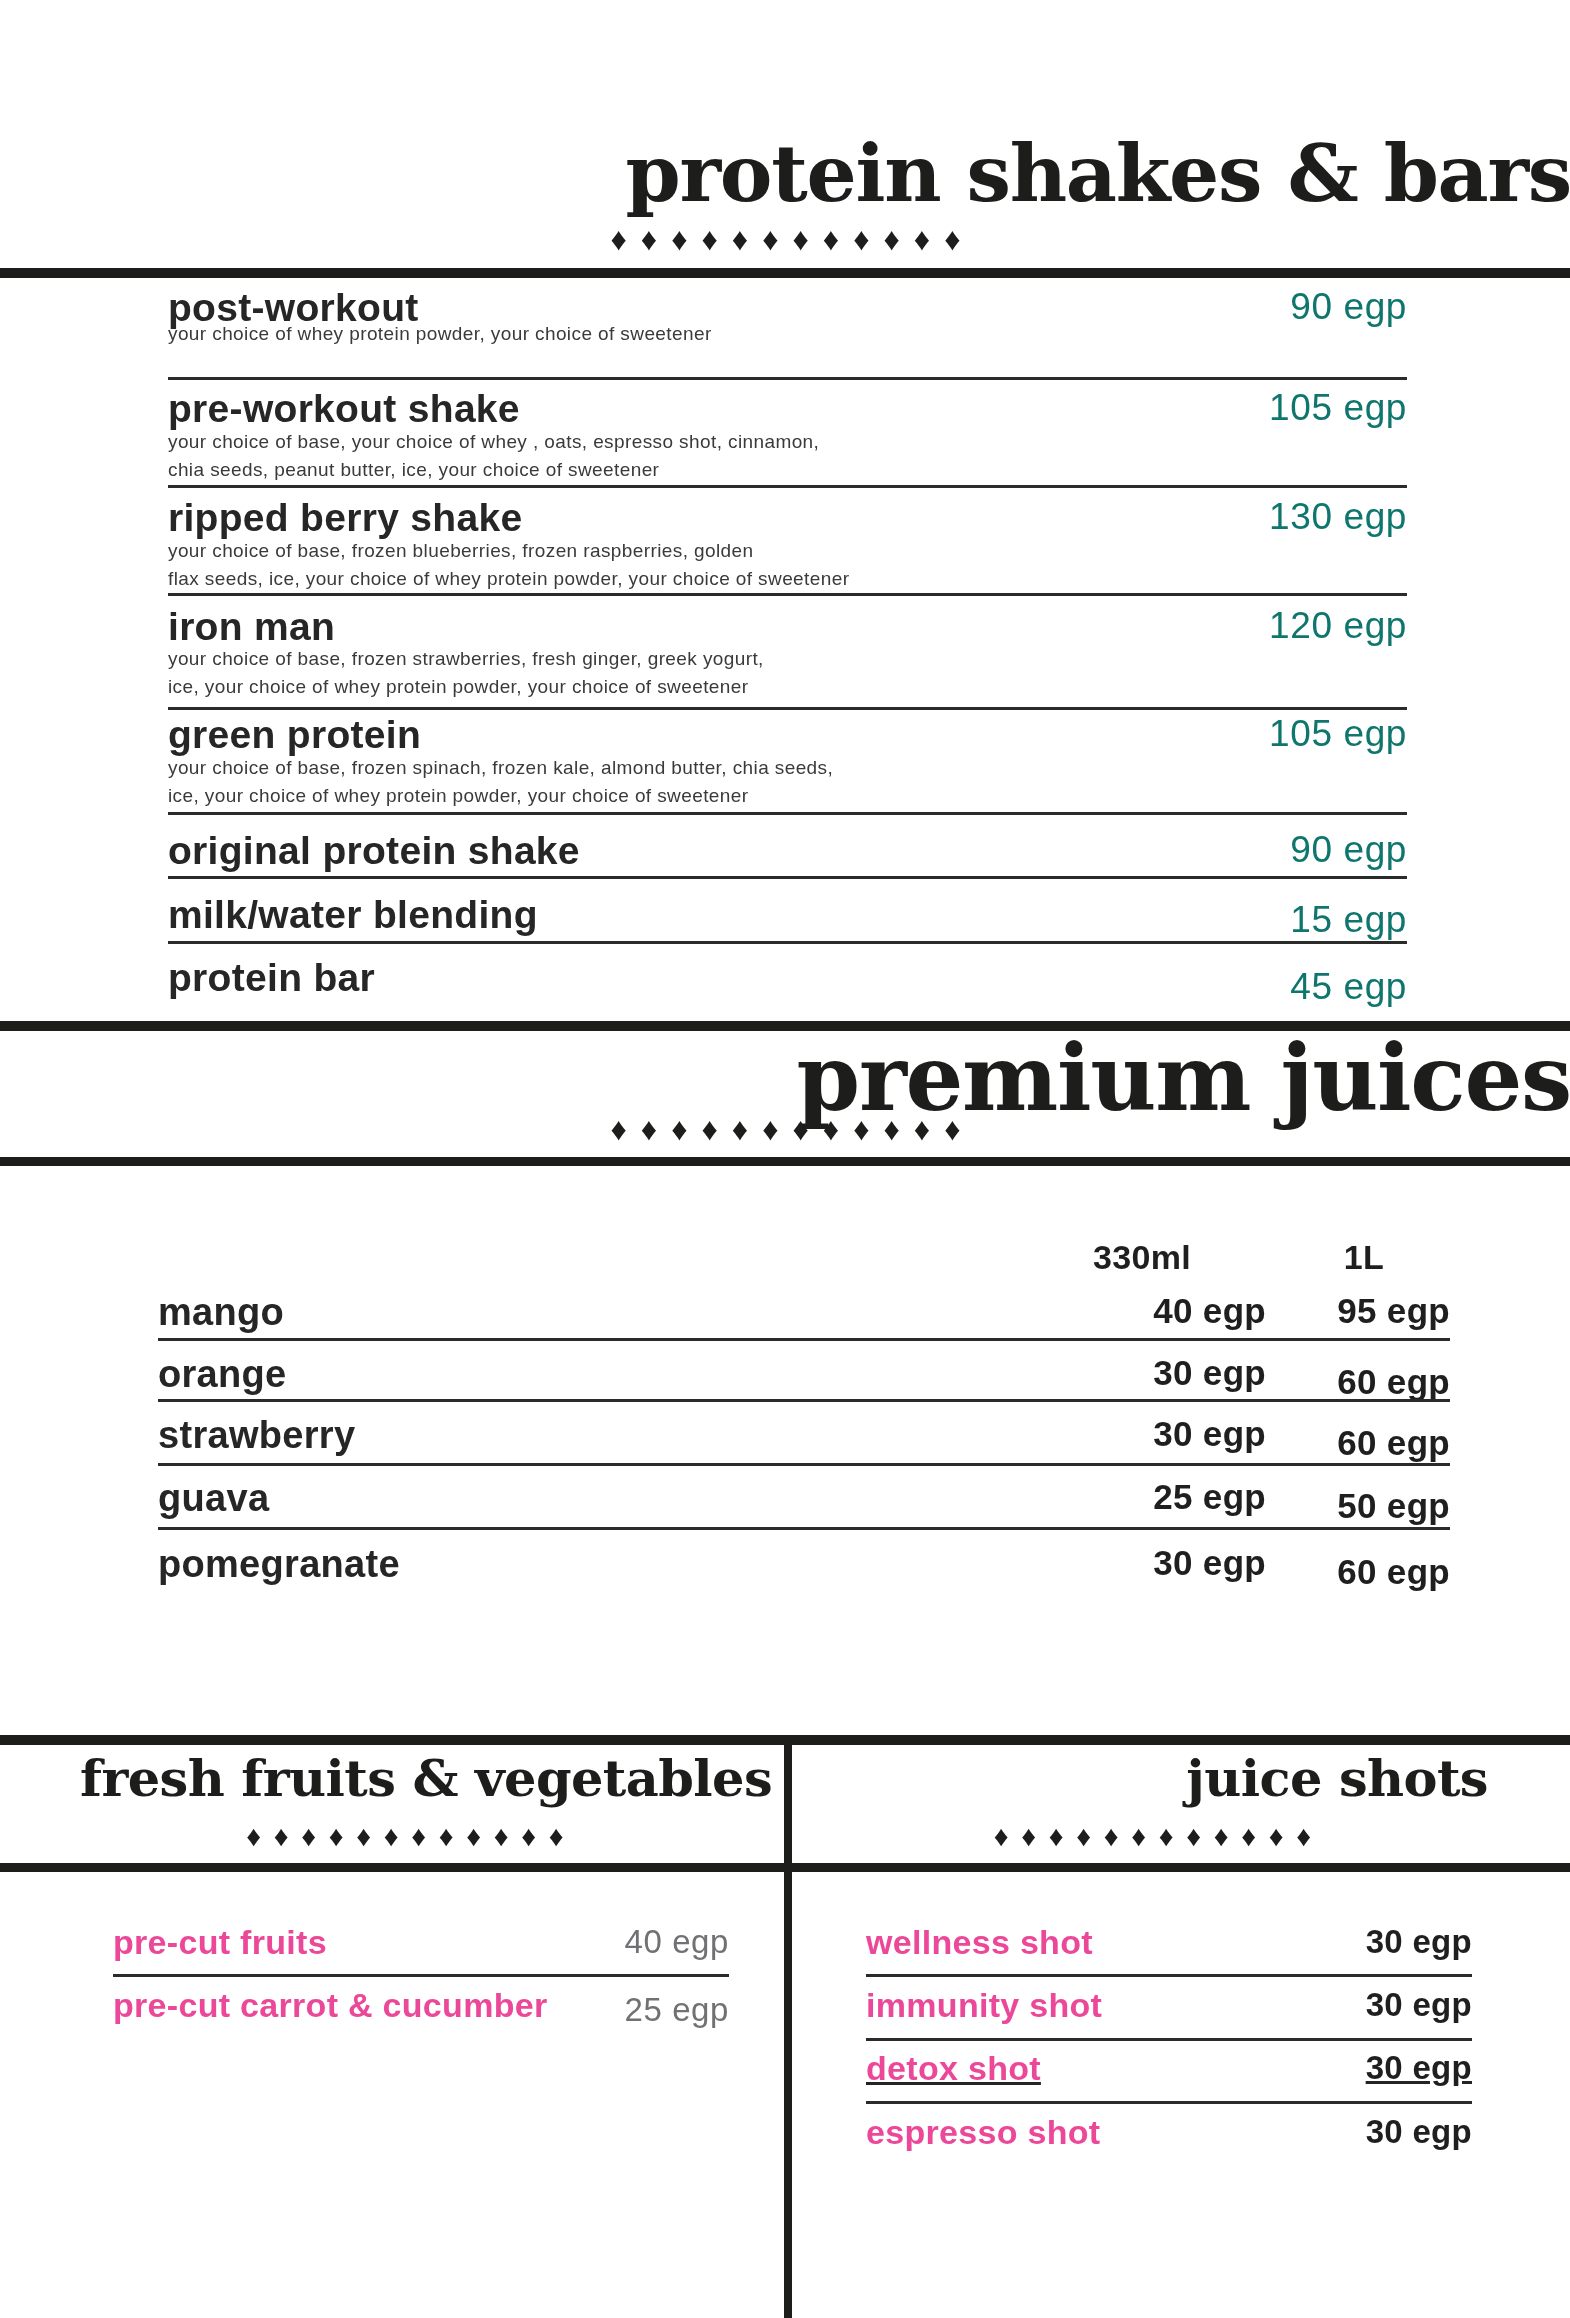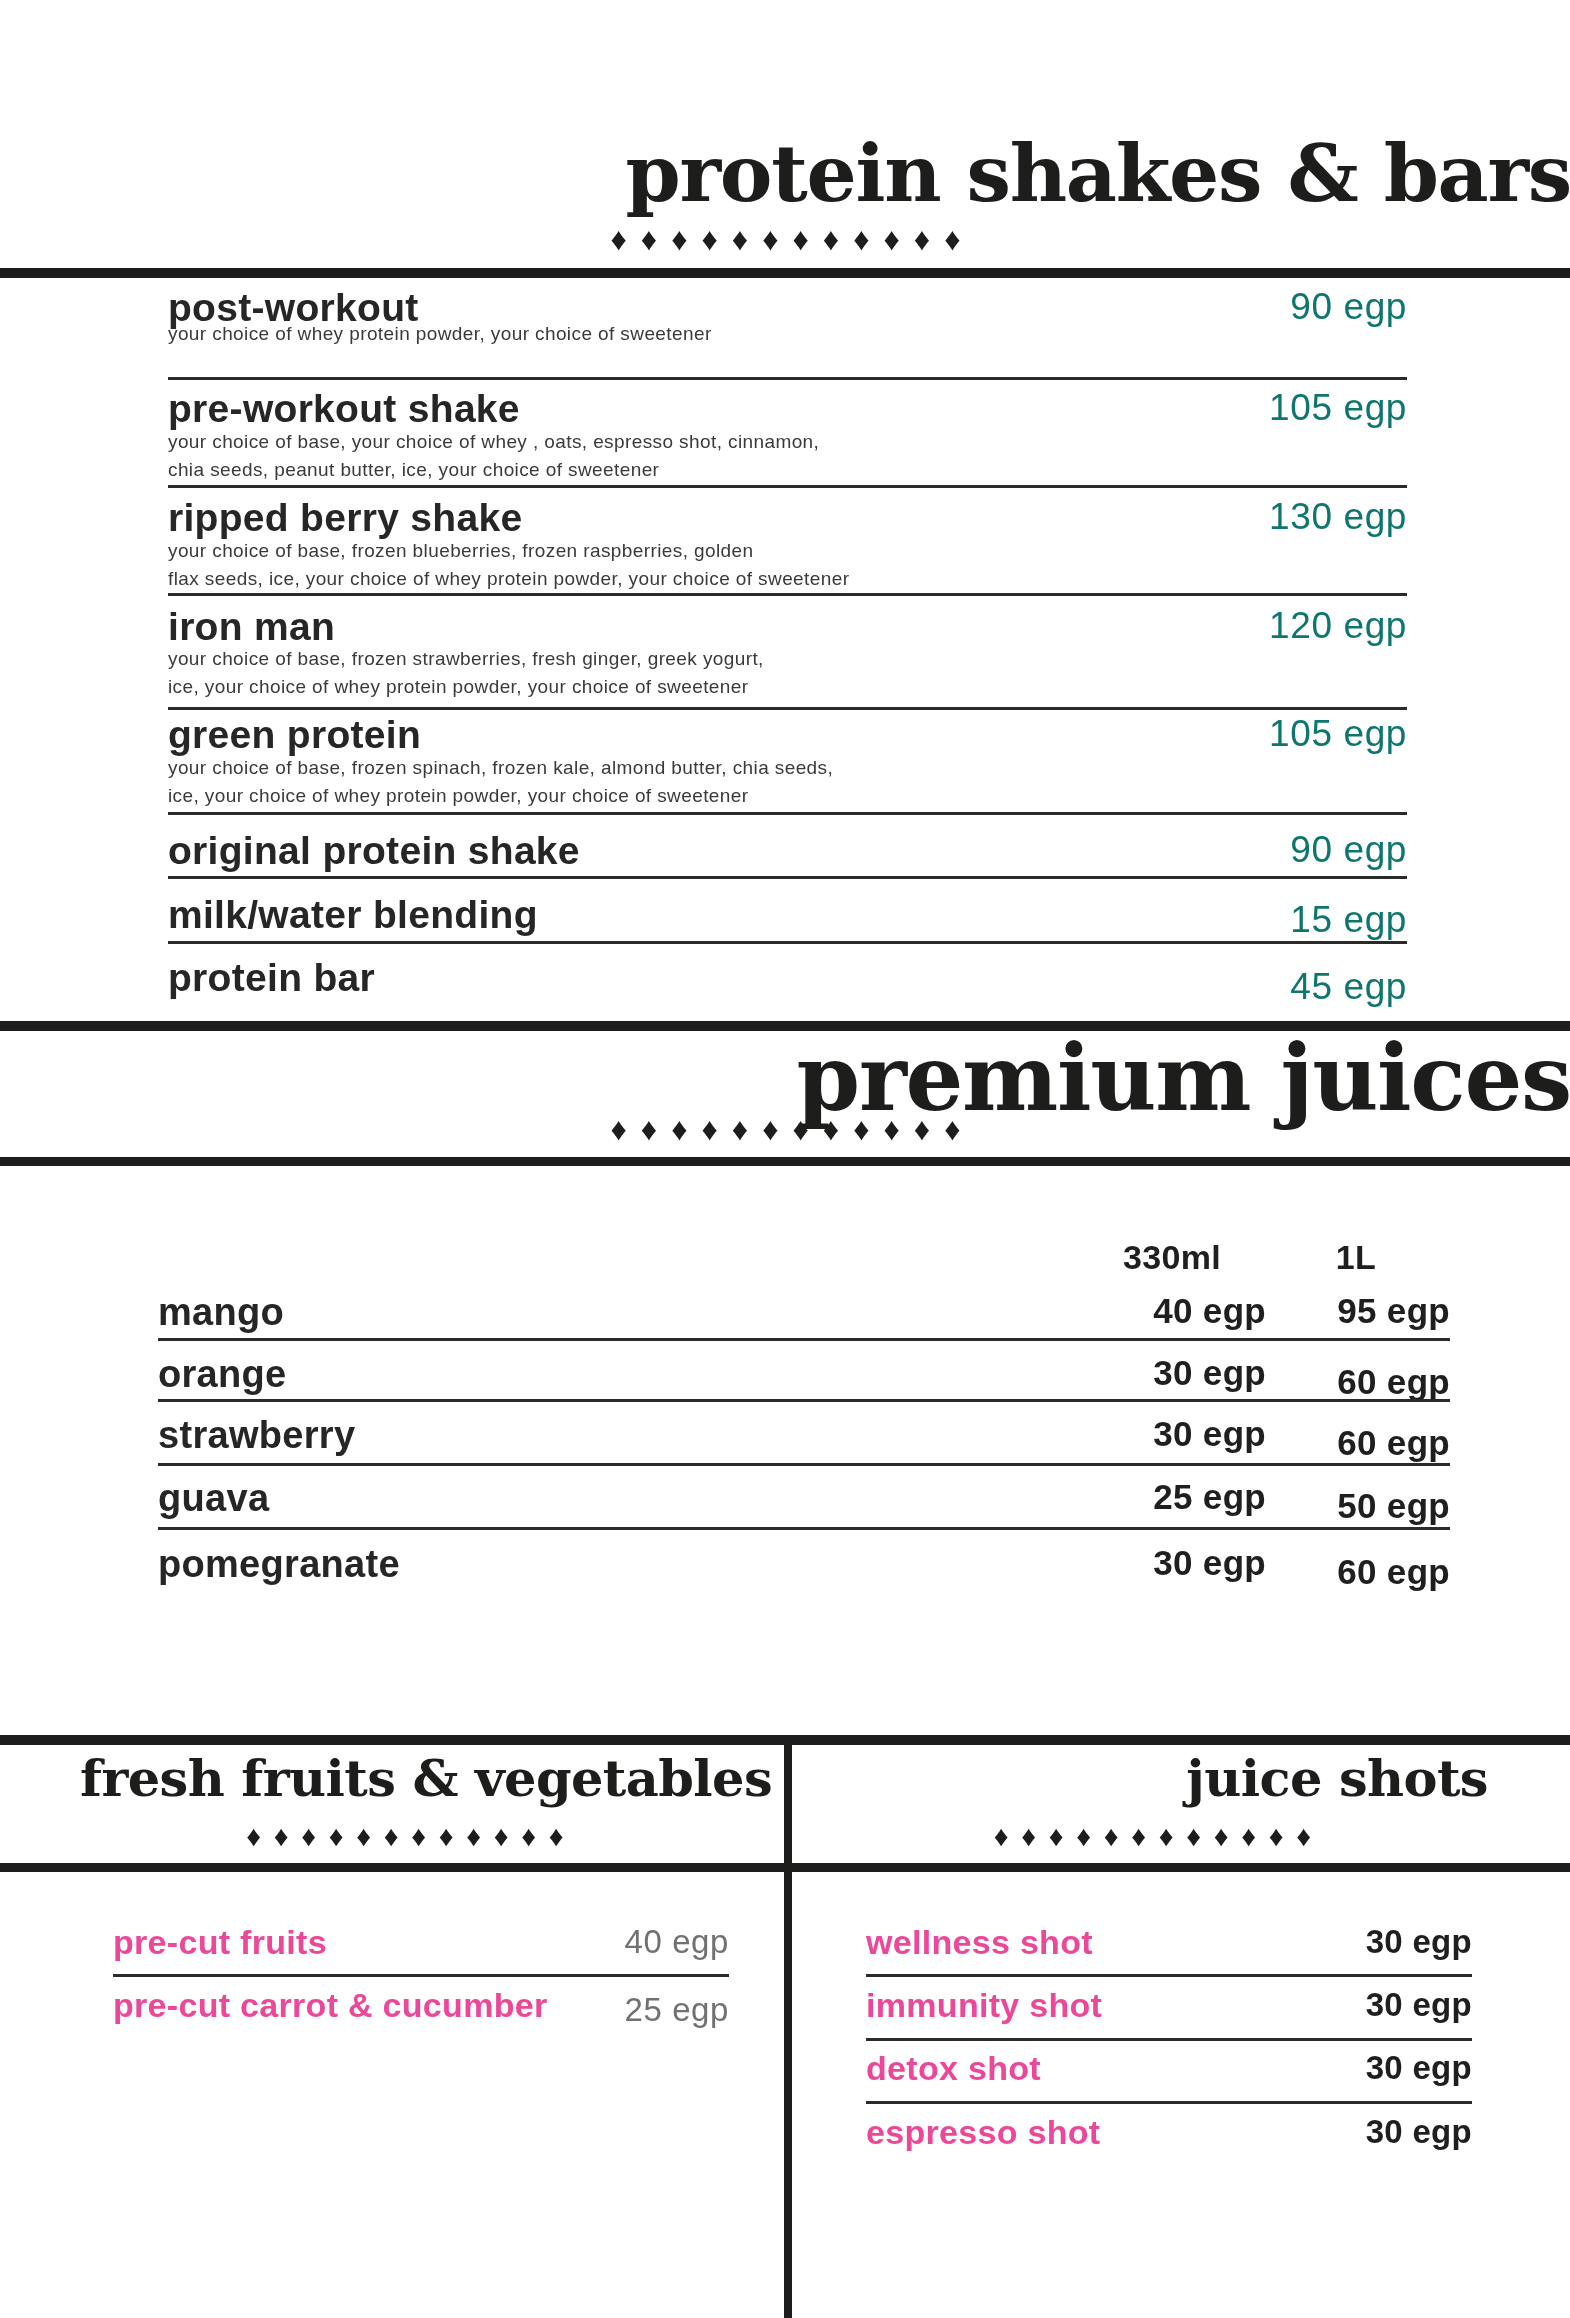--- a/index.html
+++ b/index.html
@@ -35,21 +35,21 @@
   .iname{font-size:39px;font-weight:700;line-height:1;letter-spacing:0.3px;color:#262626;white-space:nowrap;}
   .iprice{font-size:37px;font-weight:400;line-height:1;letter-spacing:0.6px;color:#0f766e;white-space:nowrap;}
   .iprice.drop1{margin-top:6.3px;}
   .iprice.drop2{margin-top:10px;}
   .desc{position:absolute;font-size:19px;line-height:28px;letter-spacing:0.4px;color:#3a3a3a;font-weight:400;}
   
   .jrow{position:absolute;left:158px;width:1292px;display:flex;align-items:flex-start;}
   .jname{flex:1;font-size:38px;font-weight:700;line-height:1;letter-spacing:0.3px;color:#262626;}
   .jcell{width:184px;text-align:right;font-size:35px;font-weight:700;line-height:1;letter-spacing:0.3px;color:#1f1f1f;white-space:nowrap;}
   .jcell.dropped{margin-top:8.9px;}
-  .jhead{position:absolute;left:156px;top:1238px;width:1292px;display:flex;}
+  .jhead{position:absolute;left:164px;top:1238px;width:1292px;display:flex;gap:38px;}
   .jhead .spacer{flex:1;}
   .jhead .hcell{width:184px;text-align:center;font-size:34px;font-weight:700;color:#1f1f1f;letter-spacing:0.3px;}
   
   .vdivider{position:absolute;left:784px;top:1735px;width:8.2px;height:584px;background:#1d1d1b;}
   .bname{font-size:34px;font-weight:700;line-height:1;letter-spacing:0.3px;color:#ec4899;white-space:nowrap;text-align:right;}
   .bprice-gray{font-size:33px;font-weight:400;line-height:1;letter-spacing:0.6px;color:#717173;white-space:nowrap;}
   .bprice-black{font-size:33px;font-weight:700;line-height:1;letter-spacing:0.3px;color:#1f1f1f;white-space:nowrap;}
 </style>
 </head>
 <body>
@@ -198,21 +198,21 @@
     <span class="bprice-black">30 egp</span>
   </div>
   <div class="sep" style="top:1974px;left:866px;width:606px;"></div>
 
   <div class="row" style="top:1988px;left:866px;width:606px;">
     <span class="bname">immunity shot</span>
     <span class="bprice-black">30 egp</span>
   </div>
   <div class="sep" style="top:2038px;left:866px;width:606px;"></div>
 
-  <div class="row" style="top:2051px;left:866px;width:606px;">
+  <div class="row" style="top:2051px;left:866px;width:606px;text-decoration:underline;">
     <span class="bname">detox shot</span>
     <span class="bprice-black">30 egp</span>
   </div>
   <div class="sep" style="top:2101px;left:866px;width:606px;"></div>
 
   <div class="row" style="top:2115px;left:866px;width:606px;">
     <span class="bname">espresso shot</span>
     <span class="bprice-black">30 egp</span>
   </div>
 

